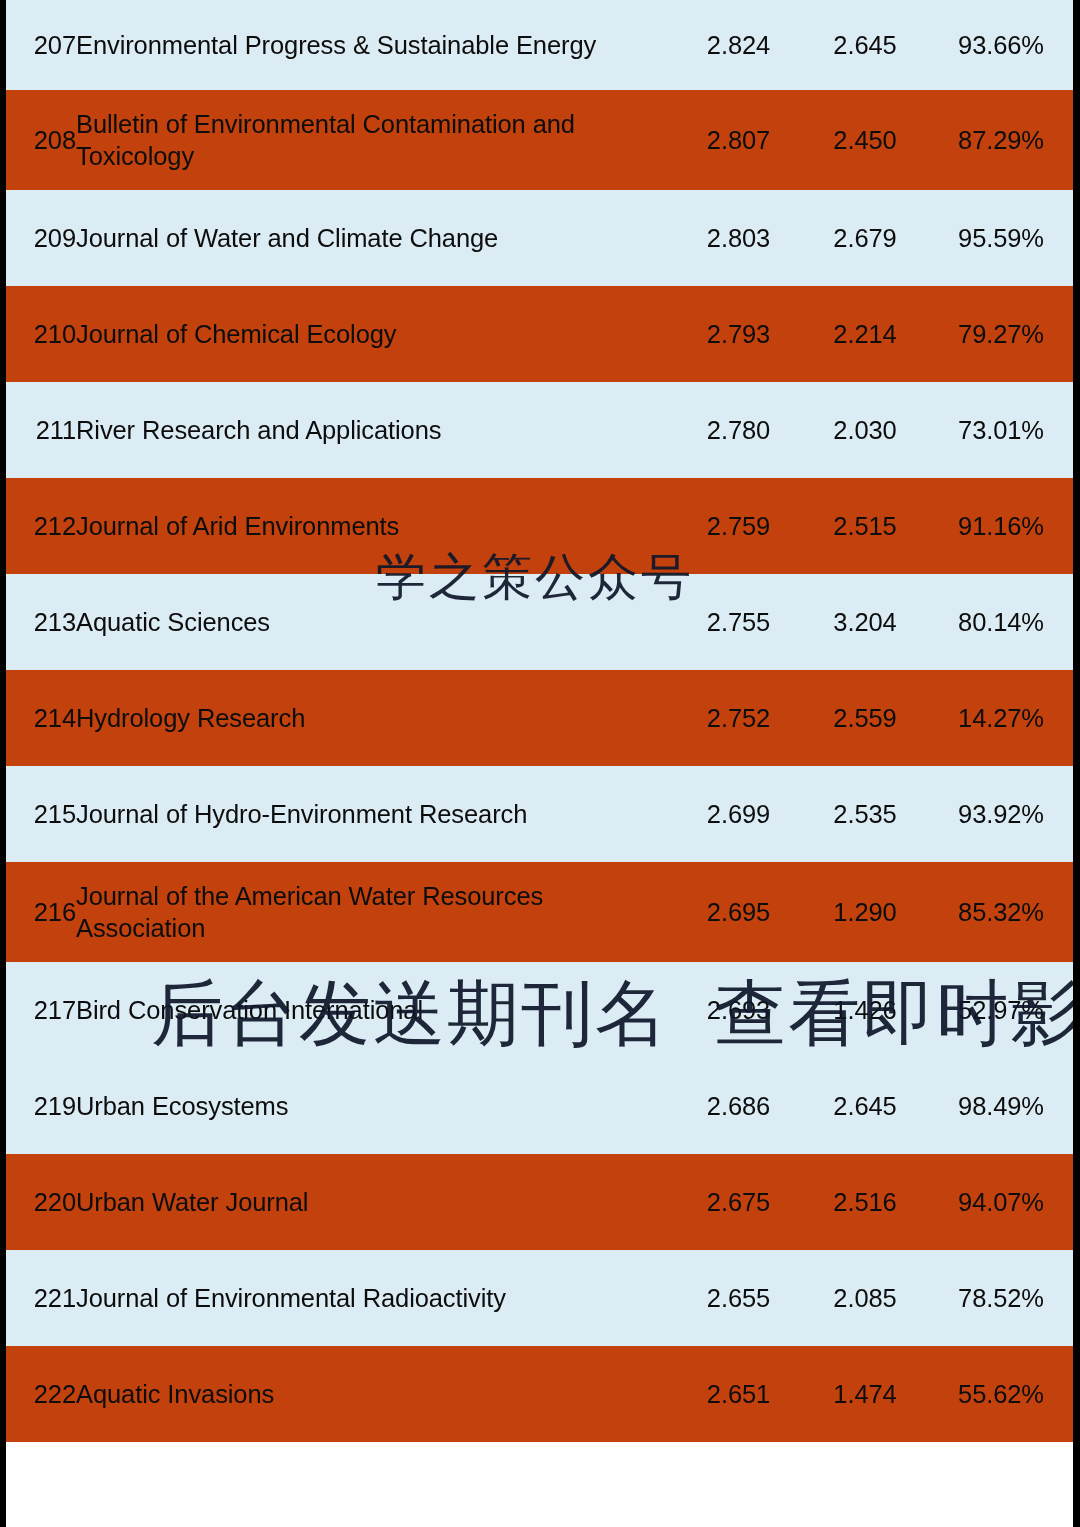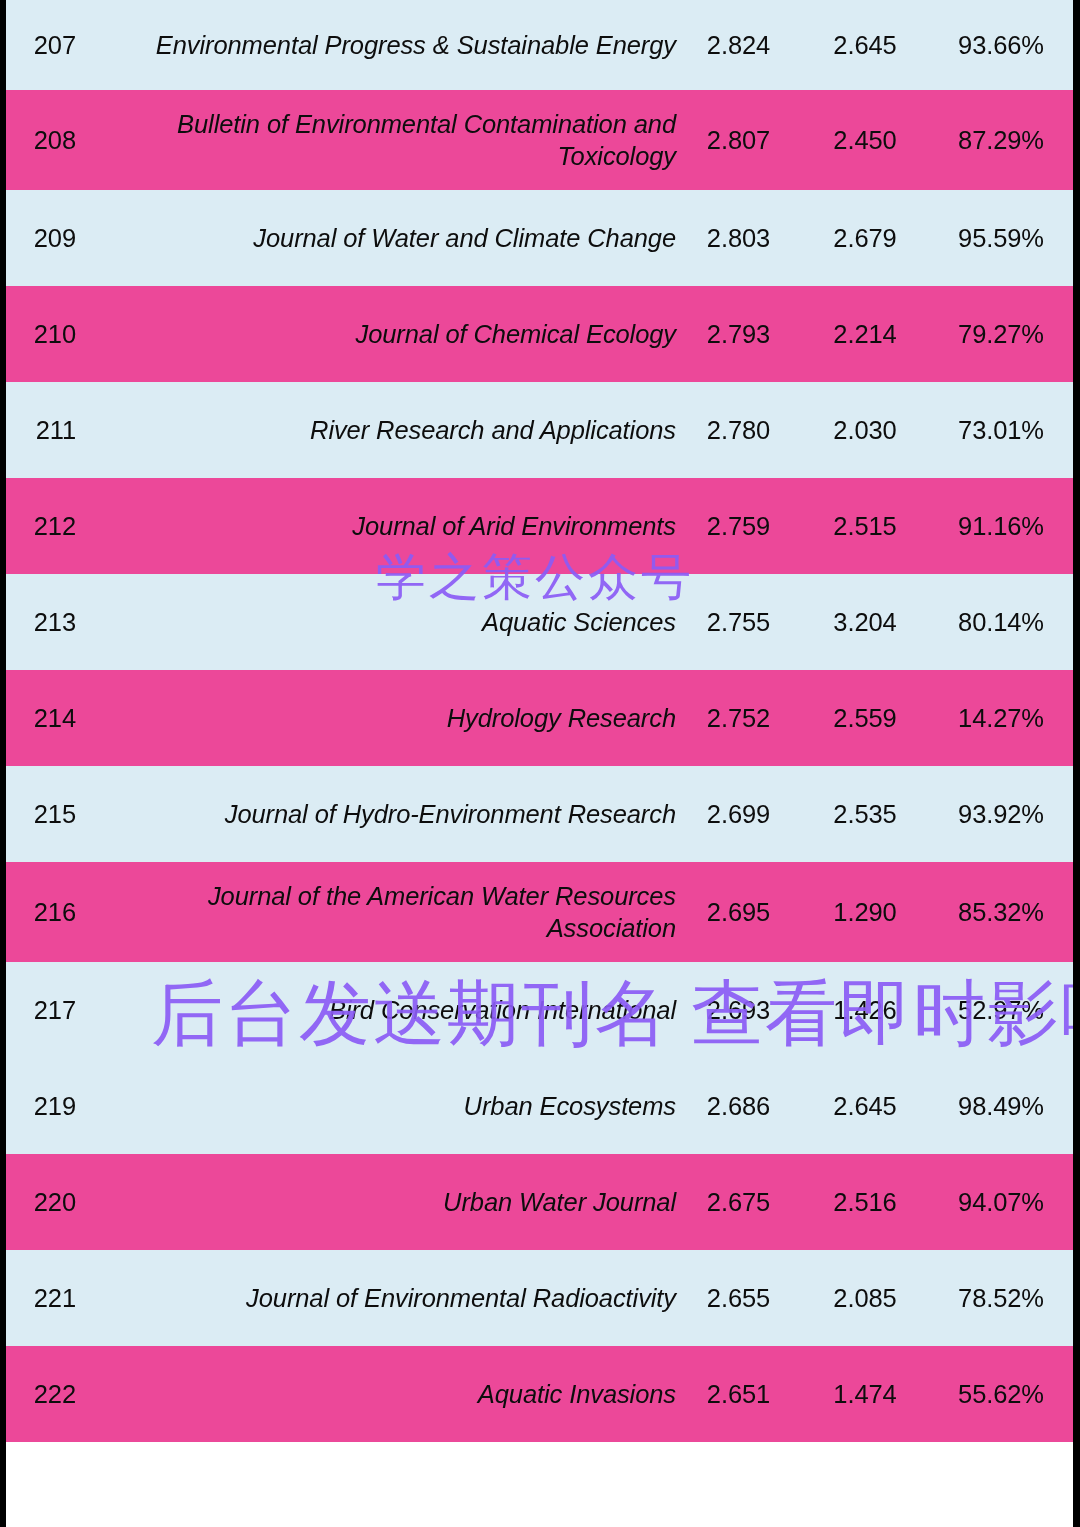--- a/index.html
+++ b/index.html
@@ -35,45 +35,44 @@
   
   #journal-table {
     position: absolute;
     left: 0;
     top: 0;
     width: 1067px;
     border-collapse: collapse;
     table-layout: fixed;
   }
   #journal-table tr.row-tinted { background: #dbecf4; }
-  #journal-table tr.row-plain   { background: #ec4899; }
+  #journal-table tr.row-plain   { background: #c2410c; }
 
   #journal-table td {
     padding: 0;
     vertical-align: middle;
     color: #0d0d0d;
     font-size: 25.5px;
     line-height: 1.27;
     font-family: "Liberation Sans", sans-serif;
     letter-spacing: -0.1px;
   }
 
   td.c-rank {
     width: 70px;
     text-align: right;
     padding-right: 0px;
     padding-left: 16px;
     white-space: nowrap;
   }
   td.c-title {
     width: 600px;
-    text-align: right;
+    text-align: left;
     padding-left: 17px;
     padding-right: 10px;
-    font-style: italic;
   }
   td.c-if {
     width: 125px;
     text-align: center;
     white-space: nowrap;
   }
   td.c-if5 {
     width: 128px;
     text-align: center;
     white-space: nowrap;
@@ -87,22 +86,22 @@
 
   tr.h-1 td { height: 96px; }
   tr.h-2 td { height: 100px; }
 
   
   tr.first-row td { height: 90px; vertical-align: middle; }
 
   
   .watermark {
     position: absolute;
-    color: #8b5cf6;
-    font-family: Liberation Sans, sans-serif;
+    color: #0f172a;
+    font-family: Liberation Mono, monospace;
     font-weight: 400;
     white-space: nowrap;
     pointer-events: none;
     opacity: 0.92;
     user-select: none;
   }
   #watermark-top {
     left: 370px;
     top: 544px;
     font-size: 50px;

